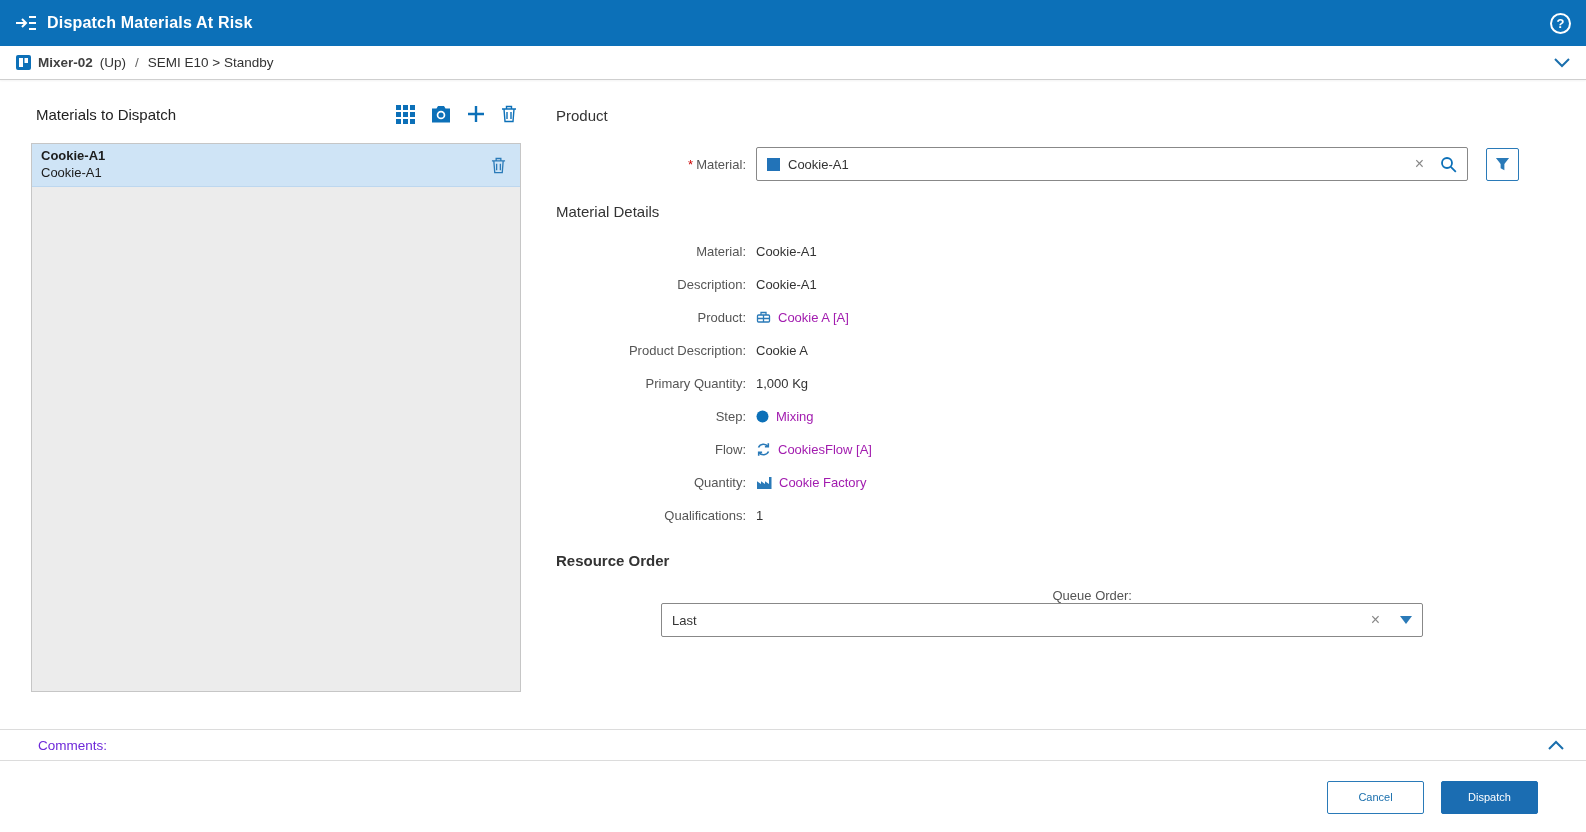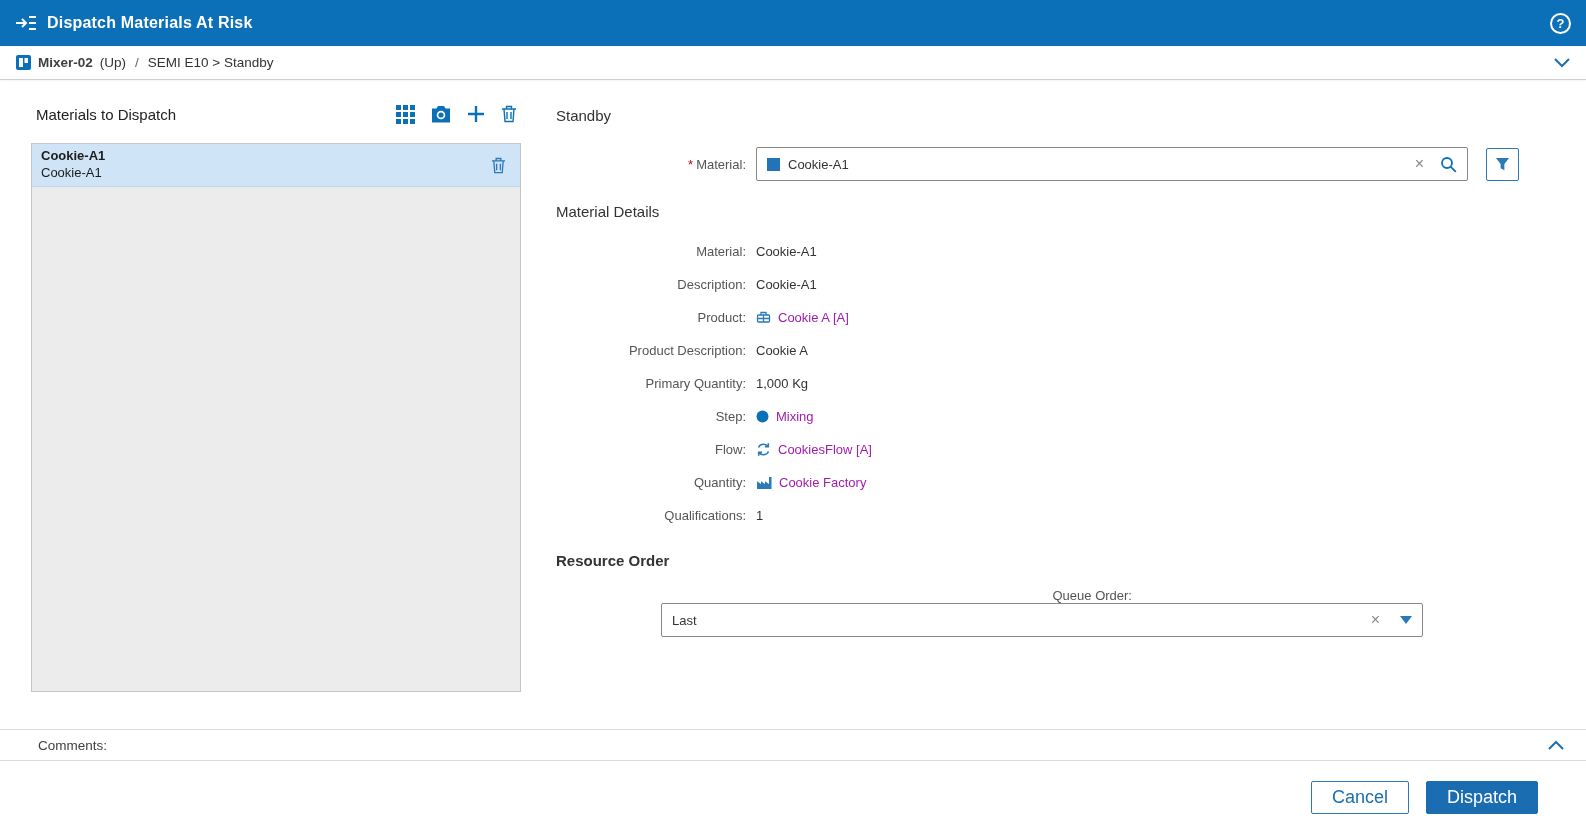--- a/index.html
+++ b/index.html
@@ -87,33 +87,33 @@
   .dlabel { width: 200px; flex: none; text-align: right; padding-right: 10px; color: #555; }
   .dvalue { display: flex; align-items: center; gap: 7px; color: #333; }
   .dlink { color: #a21caf; text-decoration: none; cursor: pointer; }
   .dicon { display: flex; color: #2a7ab8; }
 
   
   .comments-bar {
     position: absolute; top: 729px; left: 0; right: 0; height: 32px;
     border-top: 1px solid #dcdcdc; border-bottom: 1px solid #dcdcdc;
     display: flex; align-items: center; padding: 0 22px 0 38px;
-    color: #404040; font-size: 13.5px; background: #fff;
+    color: #6d28d9; font-size: 13.5px; background: #fff;
   }
   .comments-chevron { margin-left: auto; color: #1a6fad; display: flex; cursor: pointer; }
 
   
   .footer {
     position: absolute; left: 0; right: 0; bottom: 0; height: 70px;
     display: flex; align-items: center; justify-content: flex-end; gap: 17px;
     padding-right: 48px; background: #fff;
   }
   .btn {
     height: 33px; min-width: 97px; padding: 0 20px; border-radius: 2px;
-    font-size: 18px; font-family: inherit; cursor: pointer;
+    font-size: 11px; font-family: inherit; cursor: pointer;
   }
   .btn-cancel { background: #fff; border: 1px solid #2a7ab8; color: #1a6fad; }
   .btn-dispatch { background: #1b6db2; border: 1px solid #1b6db2; color: #fff; }
 </style>
 </head>
 <body>
 
 <div class="app">
 
   <header class="titlebar">
@@ -192,21 +192,21 @@
           <svg width="15" height="17" viewBox="0 0 16 18" fill="none" stroke="currentColor" stroke-width="1.4">
             <path d="M1 4h14M5.5 4V1.5h5V4M3 4l1 12.5h8L13 4M6 7v7M10 7v7"></path>
           </svg>
         </span>
       </div>
     </div>
   </section>
 
   <section class="right-panel">
 
-    <h2 class="sec-title sec-material">Standby</h2>
+    <h2 class="sec-title sec-material">Product</h2>
 
     <div class="form-row mat-row">
       <div class="flabel">
         <span class="req">*</span><span>Material:</span>
       </div>
       <div class="combo combo-material">
         <span class="mat-square"></span>
         <span class="combo-text">Cookie-A1</span>
         <span class="clear-x">×</span>
         <span class="combo-search">

